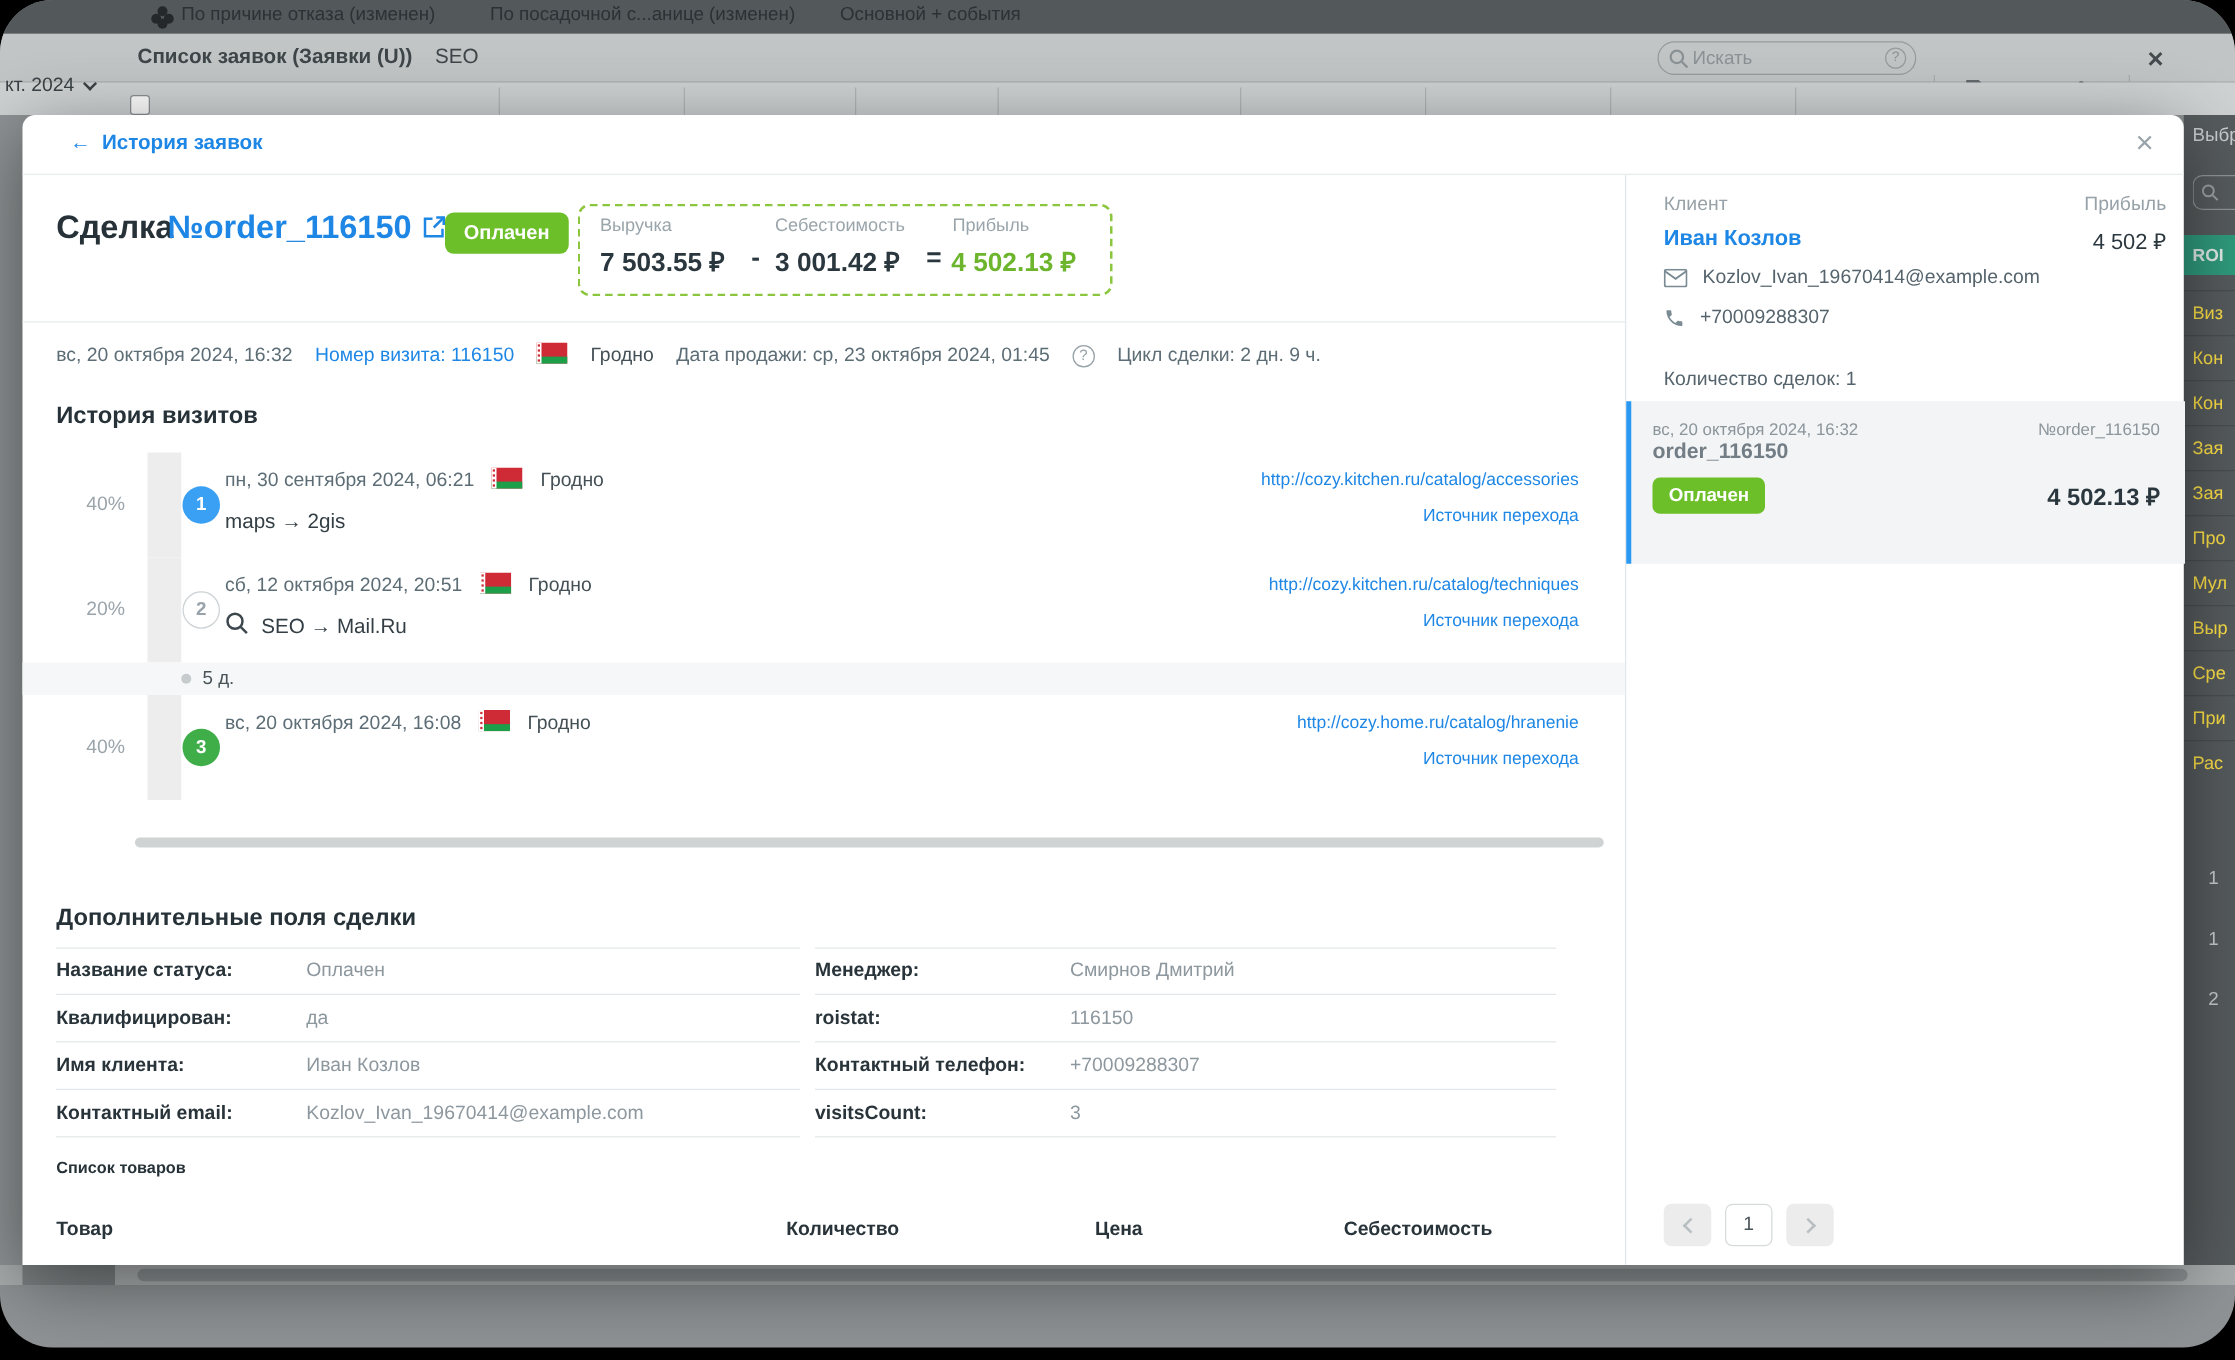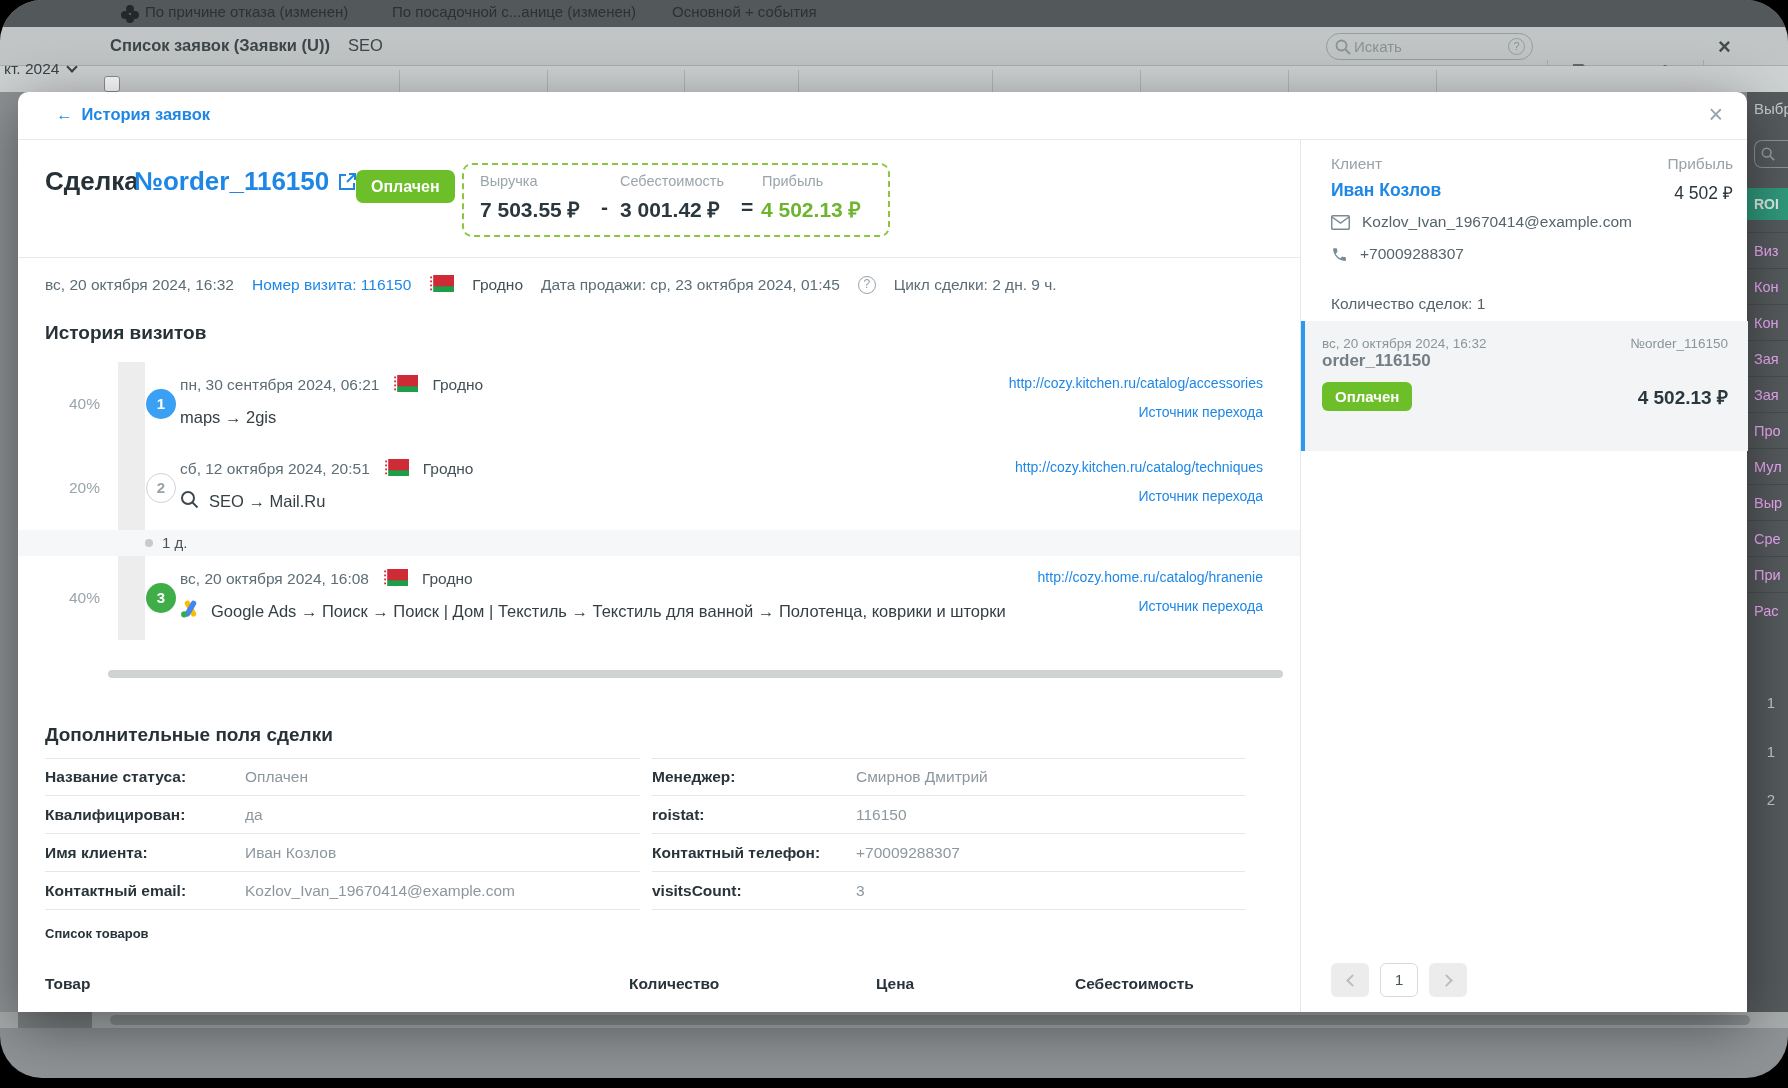--- a/index.html
+++ b/index.html
@@ -42,21 +42,21 @@
 
   .bg-rstrip { position:absolute; left:1747px; top:92px; width:41px; height:920px; background:#565b5d;
                overflow:hidden; }
   .r-top { position:absolute; left:7px; top:8px; font-size:15px; color:#c9ced0; white-space:nowrap; }
   .r-search { position:absolute; left:7px; top:48px; width:40px; height:28px; border:1.5px solid #8f9597;
               border-right:none; border-radius:8px 0 0 8px; }
   .r-search svg { position:absolute; left:6px; top:6px; }
   .r-hl { position:absolute; left:0; top:96px; width:41px; height:32px; background:#2f9b7d;
           color:#e2ece9; font-size:14px; font-weight:700; line-height:32px; padding-left:7px; }
   .rrow { position:absolute; left:0; width:41px; height:36px; line-height:36px; padding-left:7px;
-          font-size:14.5px; color:#f0abfc; border-top:1px solid #494e50; white-space:nowrap; }
+          font-size:14.5px; color:#fde047; border-top:1px solid #494e50; white-space:nowrap; }
   .rnum { position:absolute; right:13px; font-size:15px; color:#c6cbcd; }
 
   .bg-scrollrow { position:absolute; left:0; top:1012px; right:0; height:16px; background:#a9adae; }
   .sc-corner { position:absolute; left:18px; top:0; width:74px; height:16px; background:#7c8082; }
   .sc-thumb { position:absolute; left:110px; right:38px; top:3px; height:10px; border-radius:5px;
               background:#8b8f91; }
   .bg-footer { position:absolute; left:0; top:1028px; right:0; height:50px; background:#c2c5c6;
                border-top:1px solid #9fa3a4; }
   .ft-range { position:absolute; left:120px; top:17px; font-size:16px; color:#6e7679; }
   .ft-select { position:absolute; left:244px; top:9px; width:68px; height:31px; border:1.5px solid #8f9597;
@@ -372,21 +372,21 @@
                 <span>SEO → Mail.Ru</span>
               </div>
             </div>
             <div class="v-links">
               <a class="v-url">http://cozy.kitchen.ru/catalog/techniques</a>
               <a class="v-srcl">Источник перехода</a>
             </div>
           </div>
           <div class="gap-row">
             <span class="gap-dot"></span>
-            <span class="gap-label">1 д.</span>
+            <span class="gap-label">5 д.</span>
           </div>
           <div class="visit">
             <div class="v-pct">40%</div>
             <div class="v-strip"></div>
             <div class="v-num green">3</div>
             <div class="v-lines">
               <div class="v-l1">
                 <span>вс, 20 октября 2024, 16:08</span>
                 <span><svg width="25" height="17" viewBox="0 0 25 17">
                     <rect width="25" height="17" fill="#cf2b37"></rect>
@@ -394,28 +394,20 @@
                     <rect width="4.2" height="17" fill="#fff"></rect>
                     <g fill="#cf2b37">
                       <rect x="1.2" y="1.5" width="1.8" height="1.8"></rect>
                       <rect x="1.2" y="5.5" width="1.8" height="1.8"></rect>
                       <rect x="1.2" y="9.5" width="1.8" height="1.8"></rect>
                       <rect x="1.2" y="13.5" width="1.8" height="1.8"></rect>
                     </g>
                   </svg></span>
                 <span class="city">Гродно</span>
               </div>
-              <div class="v-l2">
-                <span><svg width="21" height="20" viewBox="0 0 24 22">
-                    <rect x="8.9" y="0.5" width="6.2" height="20" rx="3.1" transform="rotate(-30 12 10.5)" fill="#fbbc04"></rect>
-                    <rect x="8.9" y="0.5" width="6.2" height="20" rx="3.1" transform="rotate(30 12 10.5)" fill="#4285f4"></rect>
-                    <circle cx="4.8" cy="17.2" r="3.5" fill="#34a853"></circle>
-                  </svg></span>
-                <span>Google Ads → Поиск → Поиск | Дом | Текстиль → Текстиль для ванной → Полотенца, коврики и шторки</span>
-              </div>
             </div>
             <div class="v-links">
               <a class="v-url">http://cozy.home.ru/catalog/hranenie</a>
               <a class="v-srcl">Источник перехода</a>
             </div>
           </div>
         </div>
       <div class="m-hscroll"></div>
 
       <div class="x-title">Дополнительные поля сделки</div>

